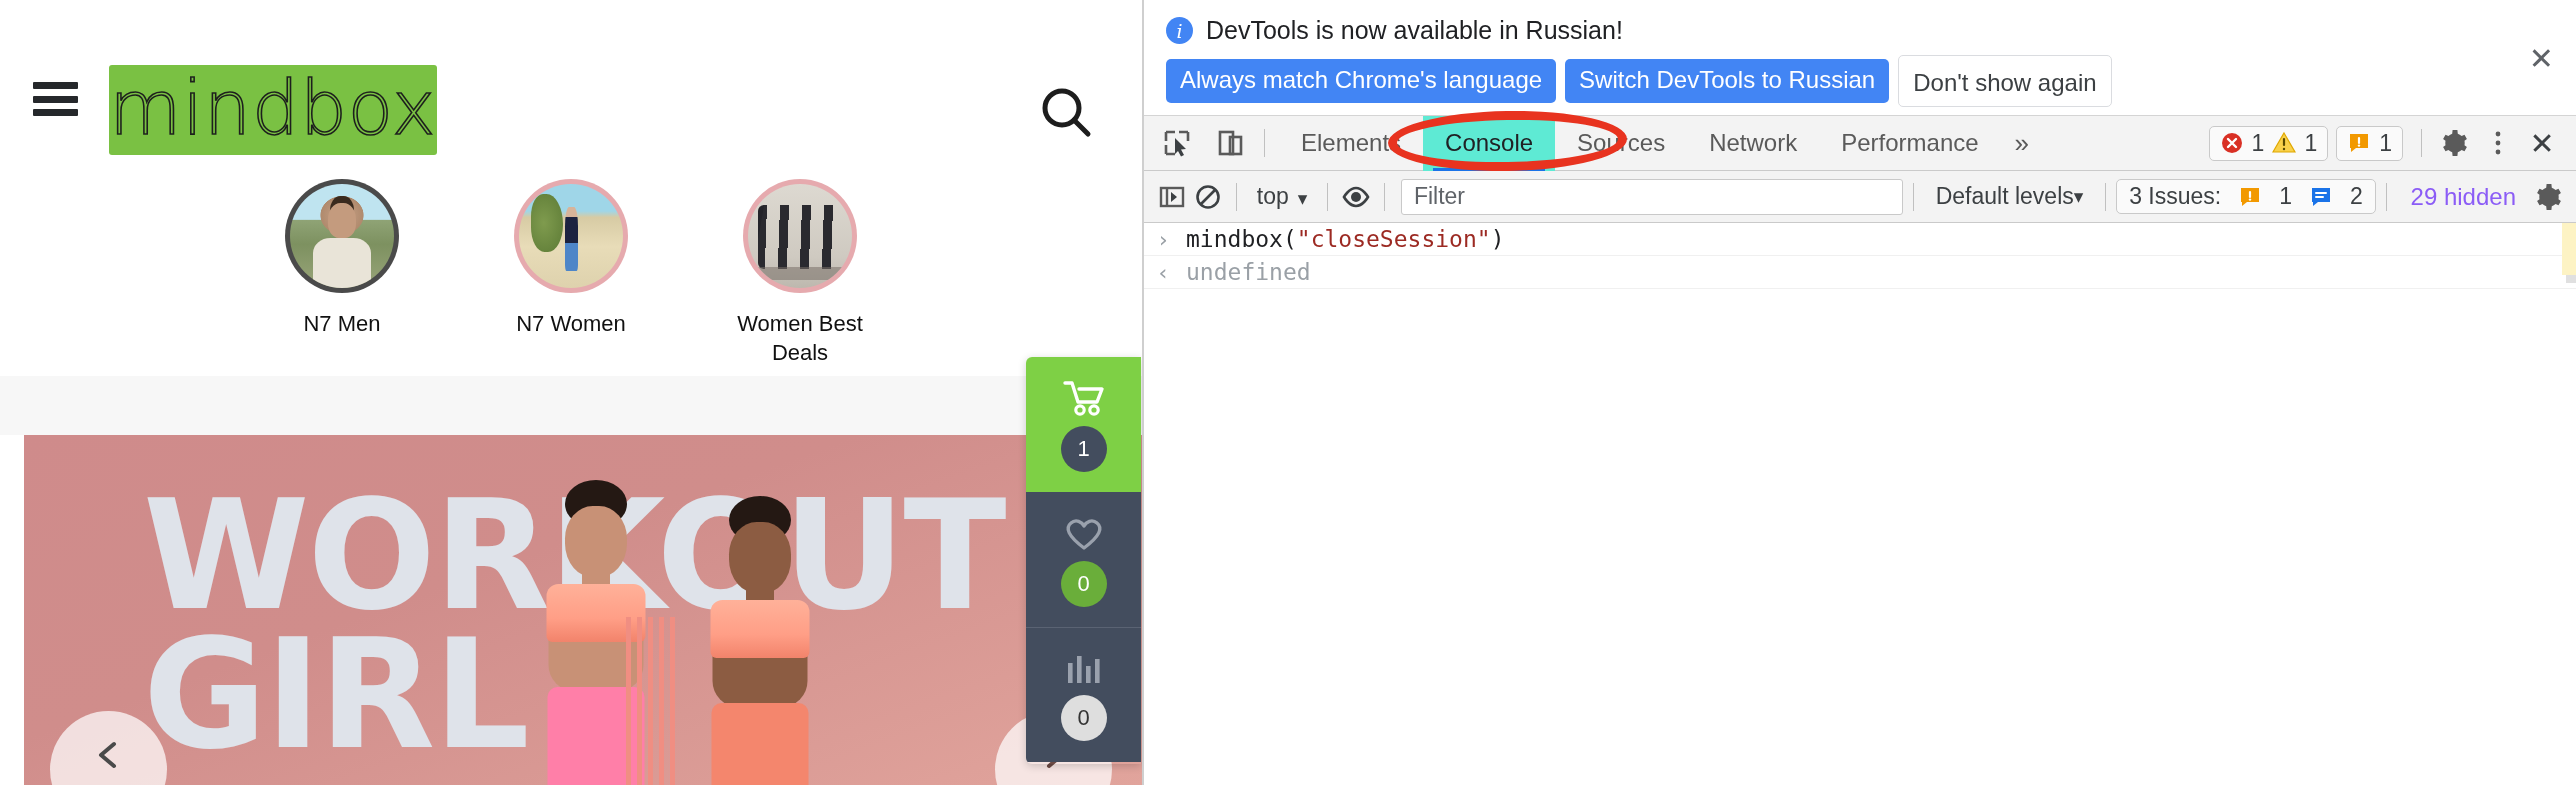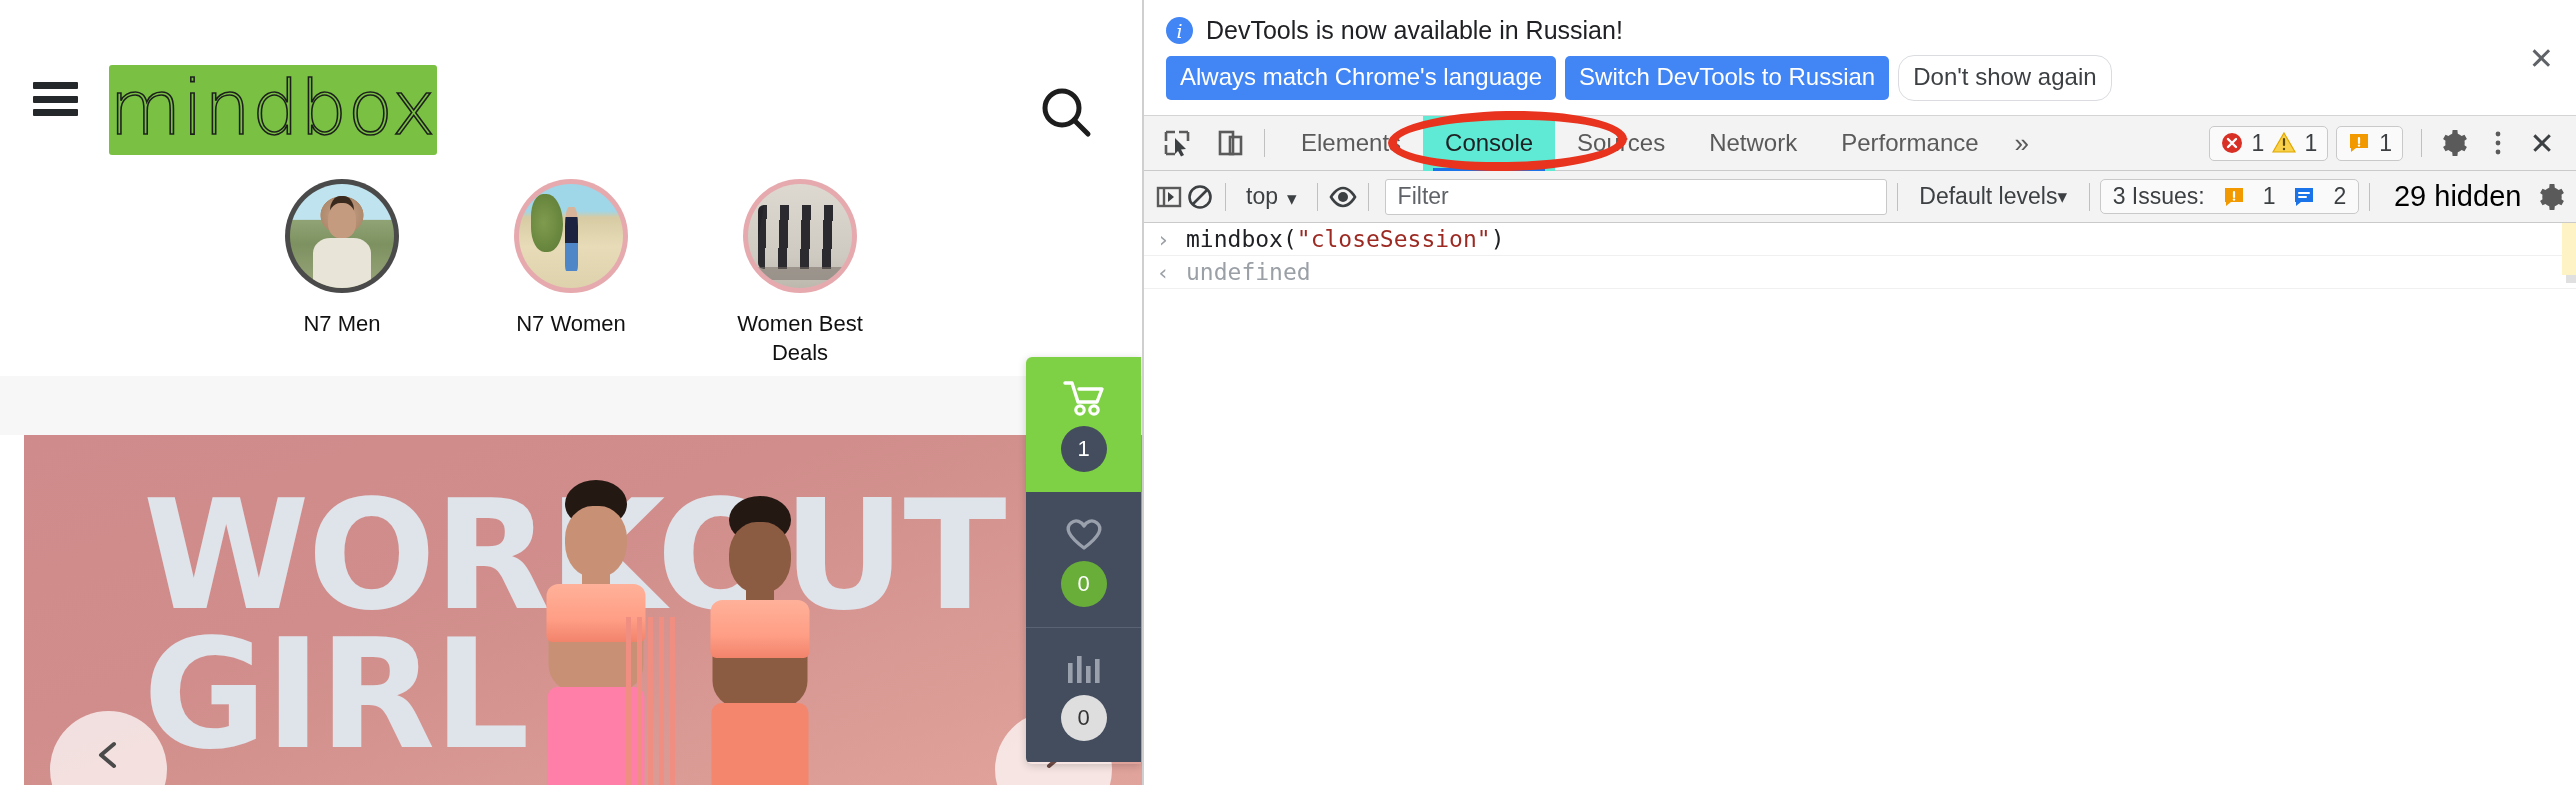--- a/index.html
+++ b/index.html
@@ -217,22 +217,22 @@
   #notif-row2 { display: flex; align-items: center; gap: 9px; padding: 10px 0 0 22px; }
   .btn-primary {
     background: #4285f4; color: #fff;
     border: none; border-radius: 5px;
     font-size: 24px; padding: 7px 14px 9px;
     font-family: "Liberation Sans", sans-serif;
     cursor: pointer; white-space: nowrap;
   }
   .btn-secondary {
     background: #fff; color: #3c4043;
-    border: 1px solid #dadce0; border-radius: 16px;
-    font-size: 24px; padding: 7px 14px 9px;
+    border: 1px solid #dadce0; border-radius: 5px;
+    font-size: 24px; padding: 13px 14px 9px;
     font-family: "Liberation Sans", sans-serif;
     cursor: pointer; white-space: nowrap;
   }
   #notif-close {
     position: absolute; right: 22px; top: 44px;
     font-size: 30px; color: #5f6368; cursor: pointer;
     font-family: "Liberation Sans", sans-serif; line-height: 1;
   }
 
   
@@ -290,21 +290,21 @@
   #levels-select {
     display: flex; align-items: center; 
     font-size: 23px; color: #3c4043; padding: 0 12px; cursor: pointer; white-space: nowrap;
   }
   #issues-box {
     display: flex; align-items: center; gap: 17px;
     border: 1px solid #c9c9c9; border-radius: 5px;
     padding: 3px 12px; font-size: 23px; color: #3c4043; background: #fafafa;
     cursor: pointer; white-space: nowrap;
   }
-  #hidden-count { font-size: 29px; color: #000000; padding: 0 14px; white-space: nowrap; text-align: center; }
+  #hidden-count { font-size: 24px; color: #8b5cf6; padding: 0 14px; white-space: nowrap; text-align: center; }
 
   
   #console-body { position: relative; background: #fff; height: 100%; }
   .console-line {
     display: flex; align-items: center; gap: 14px;
     height: 33px; padding-left: 10px;
     border-bottom: 1px solid #f0f0f0;
     font-family: "DejaVu Sans Mono", monospace;
     font-size: 23px;
   }

